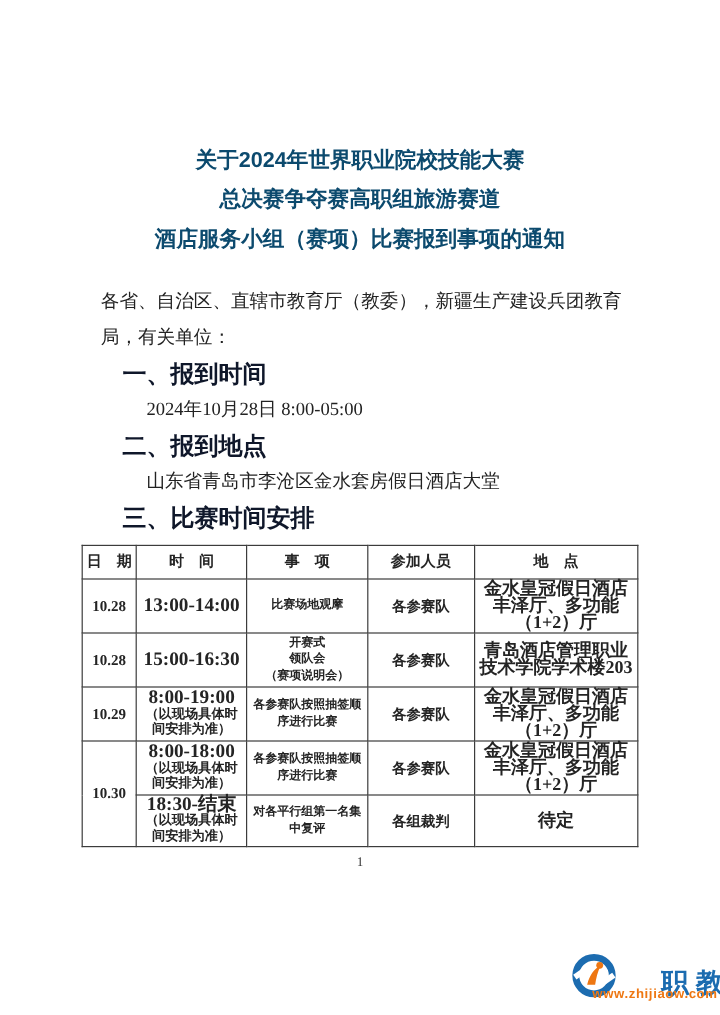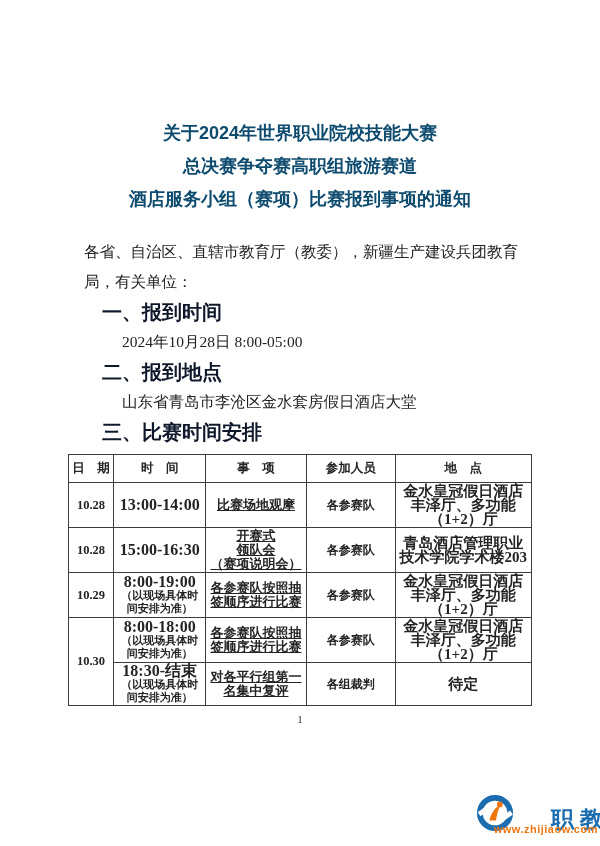--- a/index.html
+++ b/index.html
@@ -66,21 +66,21 @@
     height:25px;
   }
   .col-date{width:44px;}
   .col-time{width:90px;}
   .col-item{width:98px;}
   .col-part{width:87px;}
   .col-loc{width:133px;}
   td.c-date{font-size:12.5px;border-radius:16px;}
   td.c-time .t-main{font-size:16px;line-height:14px;}
   td.c-time .t-note{font-size:11px;line-height:13px;}
-  td.c-item{font-size:13px;line-height:14px;text-decoration:underline;}
+  td.c-item{font-size:10px;line-height:14px;}
   td.c-part{font-size:12px;}
   td.c-loc{font-size:15px;line-height:14px;}
   tr.r1{height:41px;}
   tr.r2{height:43px;}
   tr.r3{height:43px;}
   tr.r4{height:42px;}
   tr.r5{height:37px;}
   .page-number{
     text-align:center;
     font-size:11px;

